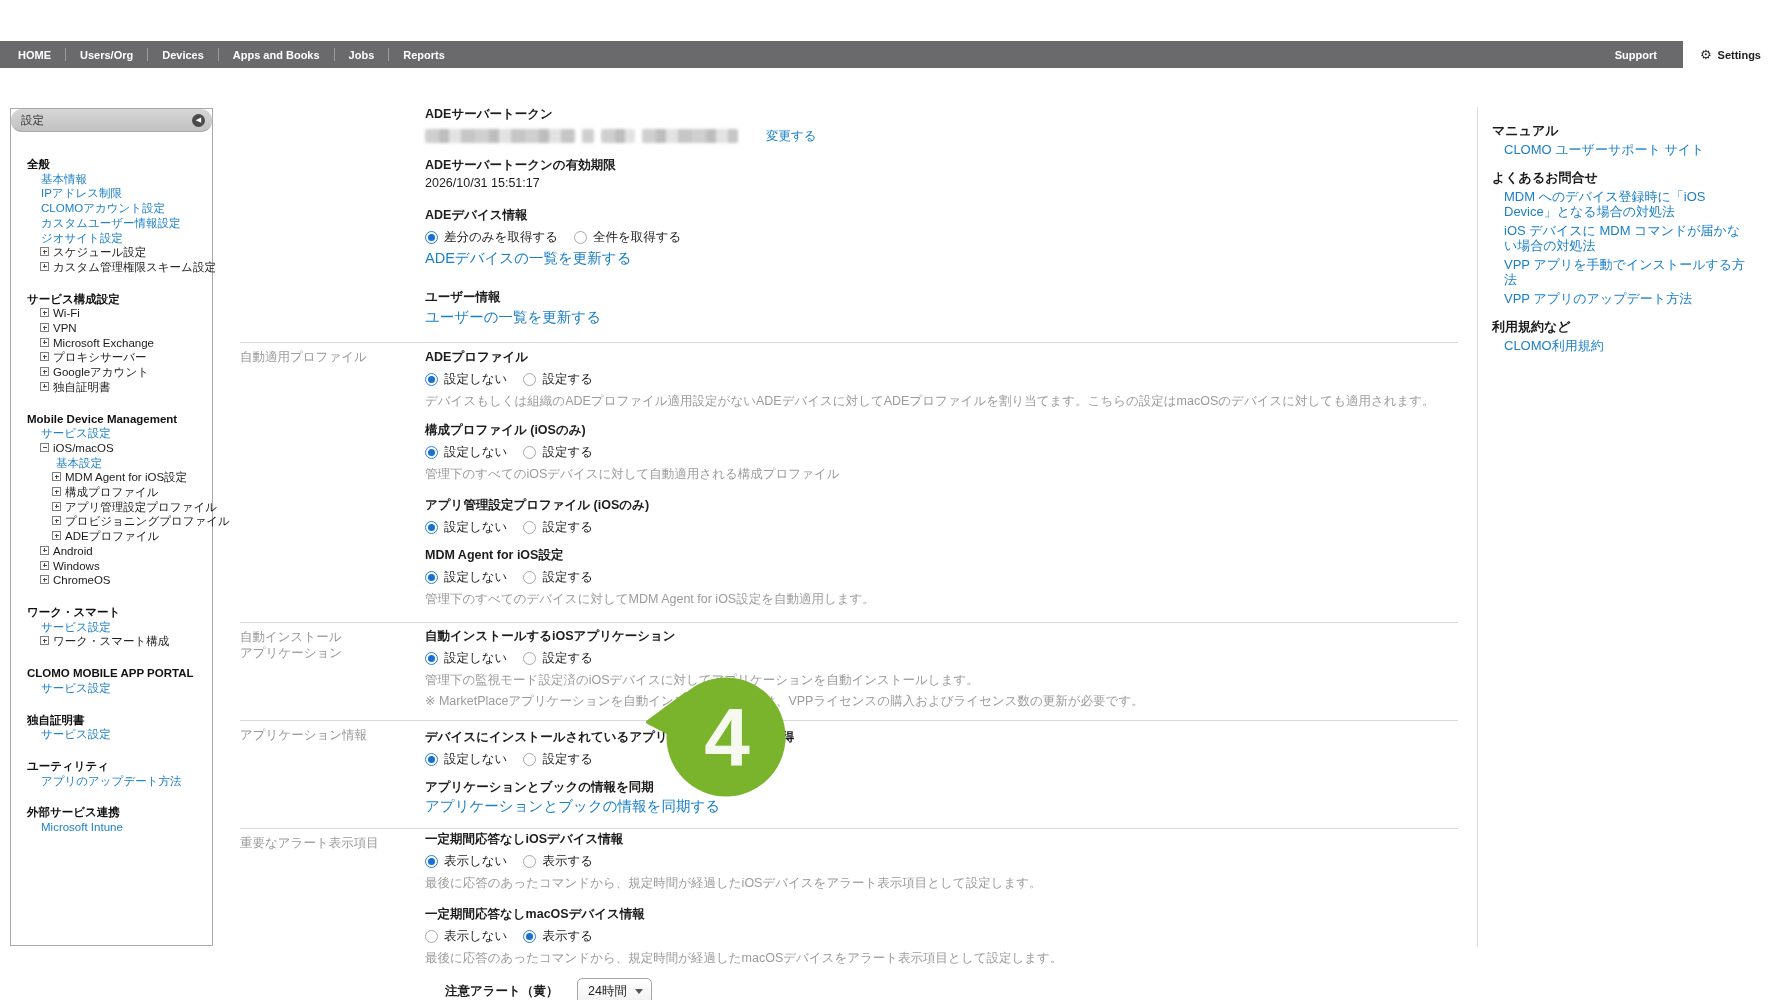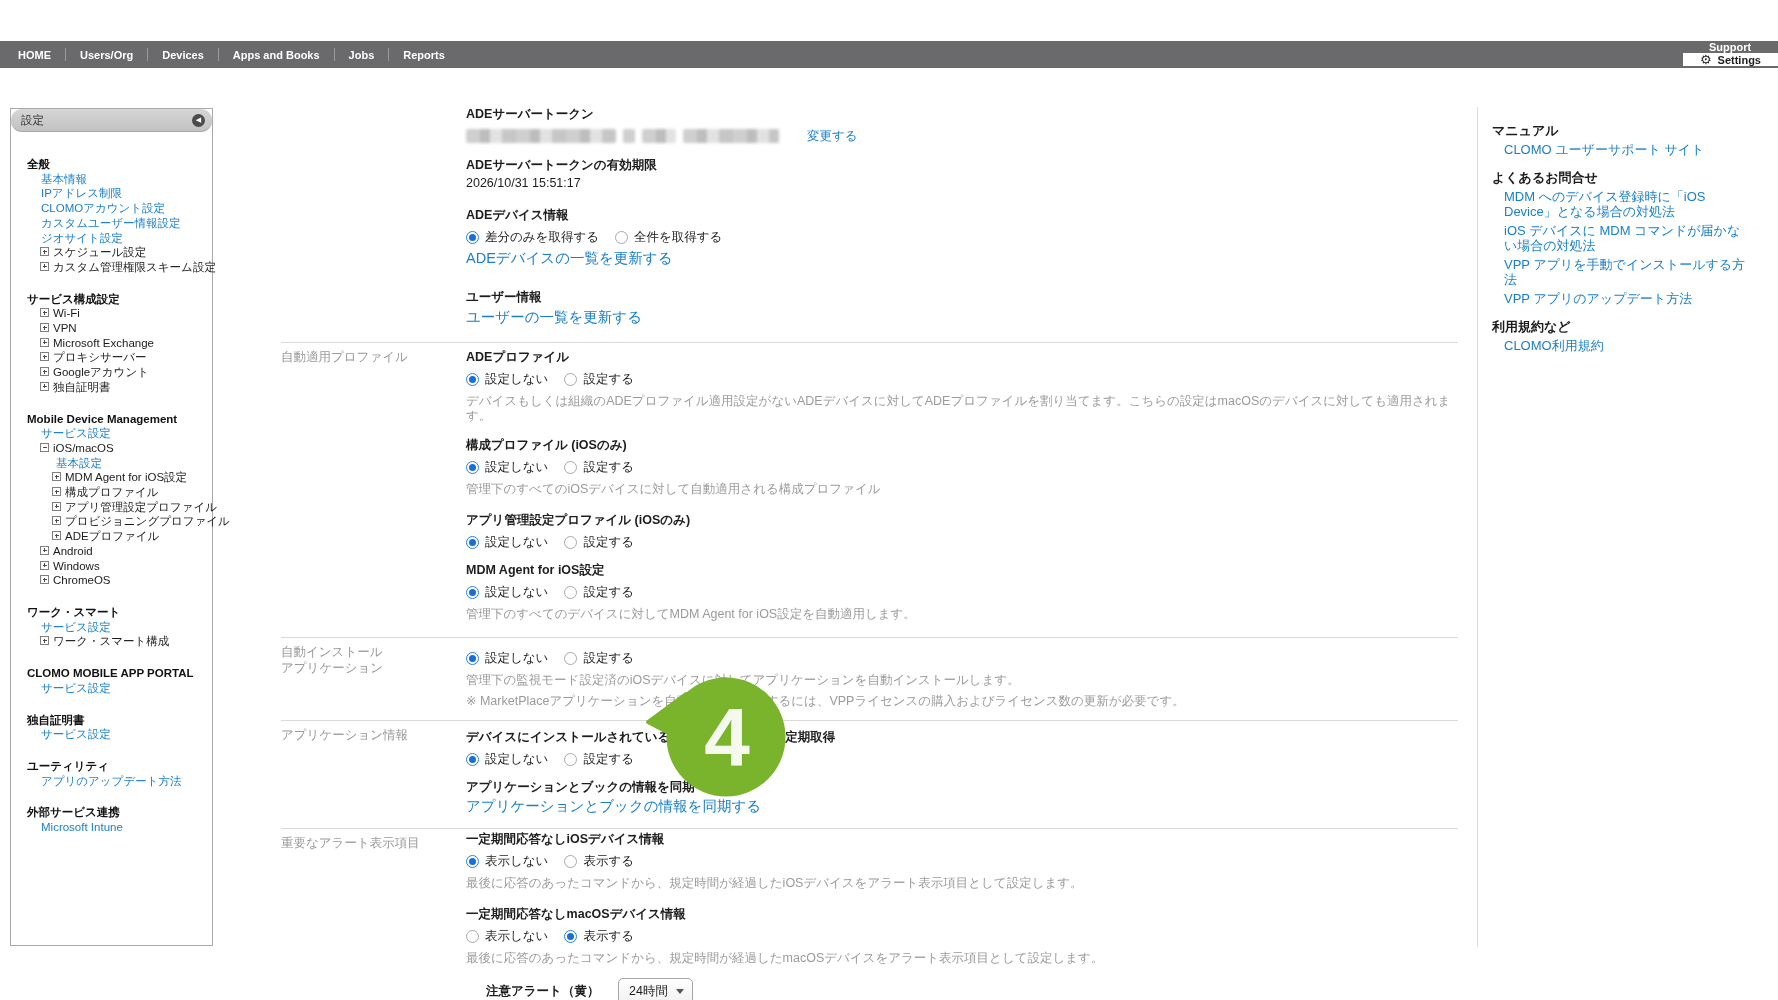--- a/index.html
+++ b/index.html
@@ -4,21 +4,21 @@
 <style>
   html,body{margin:0;padding:0;background:#fff;}
   body{width:1778px;height:1000px;font-family:"Liberation Sans","DejaVu Sans",sans-serif;-webkit-font-smoothing:antialiased;}
   .screen{position:relative;width:1778px;height:1000px;background:#fff;overflow:hidden;}
 
   
   .topbar{position:absolute;left:0;top:41px;width:1778px;height:27px;background:#6a6a6c;display:flex;align-items:stretch;font-size:11px;font-weight:bold;color:#fff;}
   .nav-item{display:flex;align-items:center;padding:0 14px;cursor:pointer;white-space:nowrap;}
   .nav-item.first{padding-left:18px;}
   .nav-sep{width:1px;height:13px;background:#9a9a9a;align-self:center;}
-  .topbar-right{margin-left:auto;display:flex;align-items:stretch;flex-direction:column;}
+  .topbar-right{margin-left:auto;display:flex;align-items:stretch;}
   .nav-support{display:flex;align-items:center;padding:0 26px;cursor:pointer;}
   .settings-tab{background:#ffffff;color:#1d1d1d;display:flex;align-items:center;gap:6px;padding:0 17px;cursor:pointer;}
   .gear{font-size:13px;color:#2a2a2a;line-height:1;}
 
   
   .sidebar{position:absolute;left:10px;top:108px;width:203px;height:838px;background:#fff;border:1px solid #a9a9a9;box-sizing:border-box;}
   .sb-head{height:22px;background:linear-gradient(#d6d6d6,#c2c2c2);display:flex;align-items:center;padding:0 7px 0 10px;font-size:11.5px;color:#333;border-bottom:1px solid #a9a9a9;border-radius:11px;}
   .sb-collapse{margin-left:auto;width:13px;height:13px;border-radius:50%;background:#4b4b4b;color:#fff;font-size:7px;display:flex;align-items:center;justify-content:center;cursor:pointer;}
   .sb-list{padding-top:9px;font-size:11.5px;line-height:14.7px;color:#1b1b1b;}
   .si{white-space:nowrap;cursor:pointer;}
@@ -28,21 +28,21 @@
   .si.l2{padding-left:45px;}
   .si.tree{padding-left:29px;}
   .si.tree2{padding-left:41px;}
   .blu{color:#1a7fc9;}
   .tbox{display:inline-block;width:9px;height:9px;border:1px solid #7f7f7f;background:#fff;margin-right:4px;position:relative;box-sizing:border-box;vertical-align:0px;}
   .tbox::before{content:"";position:absolute;left:1.5px;right:1.5px;top:50%;height:1px;margin-top:-0.5px;background:#4c4c4c;}
   .tbox.plus::after{content:"";position:absolute;top:1.5px;bottom:1.5px;left:50%;width:1px;margin-left:-0.5px;background:#4c4c4c;}
 
   
   .main{position:absolute;left:240px;top:100px;width:1218px;font-size:12.5px;color:#1d1d1d;}
-  .sec{position:relative;padding-left:185px;box-sizing:border-box;margin-left:41px;}
+  .sec{position:relative;padding-left:185px;box-sizing:border-box;}
   .sec+.sec{border-top:1px solid #d9d9d9;}
   .sec-label{position:absolute;left:0;top:7px;color:#999;line-height:15.5px;cursor:default;}
   .row-title{font-weight:bold;line-height:15px;}
   .val{line-height:15px;margin-top:3px;}
   .radio-row{display:flex;align-items:center;margin-top:7px;height:15px;}
   .radio{width:13px;height:13px;border-radius:50%;border:1px solid #a9a9a9;box-sizing:border-box;background:#fff;margin-right:6px;position:relative;flex:none;cursor:pointer;}
   .radio.sel{border-color:#2c7fd9;}
   .radio.sel::after{content:"";position:absolute;left:2px;top:2px;right:2px;bottom:2px;border-radius:50%;background:#1670d6;}
   .radio-lab{margin-right:16px;cursor:pointer;}
   .desc{color:#9b9b9b;margin-top:7px;line-height:15px;}
@@ -211,20 +211,21 @@
         </div>
         <div class="desc">管理下のすべてのデバイスに対してMDM Agent for iOS設定を自動適用します。</div>
       </div>
     </section>
 
     <section class="sec s3">
       <div class="sec-label">
         <div>自動インストール</div>
         <div>アプリケーション</div>
       </div>
+      <div class="row-title">自動インストールするiOSアプリケーション</div>
       <div class="radio-row">
         <span class="radio sel"></span>
         <span class="radio-lab">設定しない</span>
         <span class="radio"></span>
         <span class="radio-lab">設定する</span>
       </div>
       <div class="desc">管理下の監視モード設定済のiOSデバイスに対してアプリケーションを自動インストールします。</div>
       <div class="desc" style="margin-top:6px;">※ MarketPlaceアプリケーションを自動インストールするには、VPPライセンスの購入およびライセンス数の更新が必要です。</div>
     </section>
 

